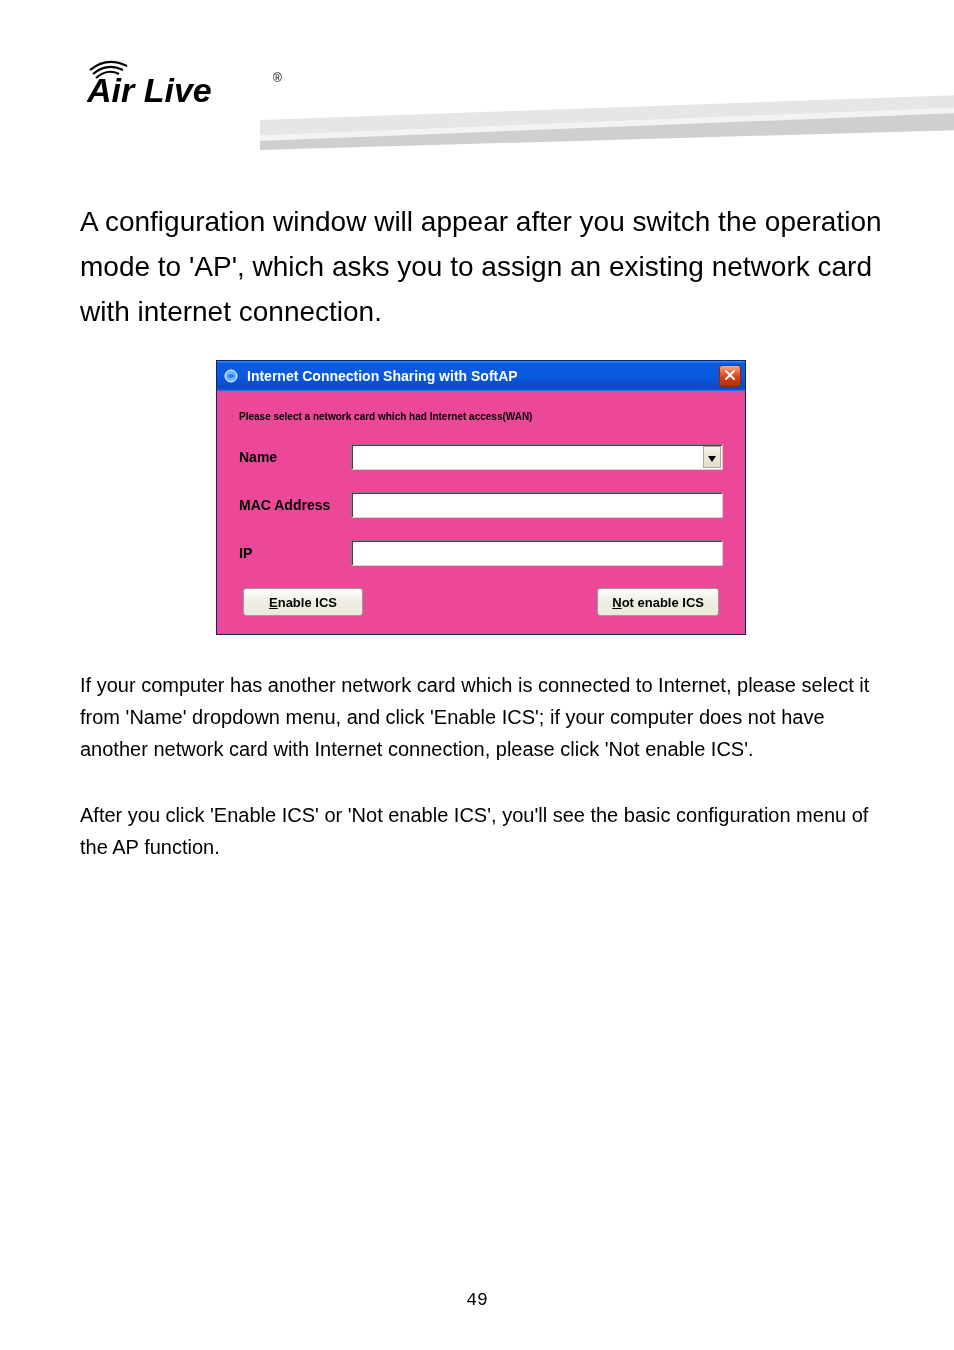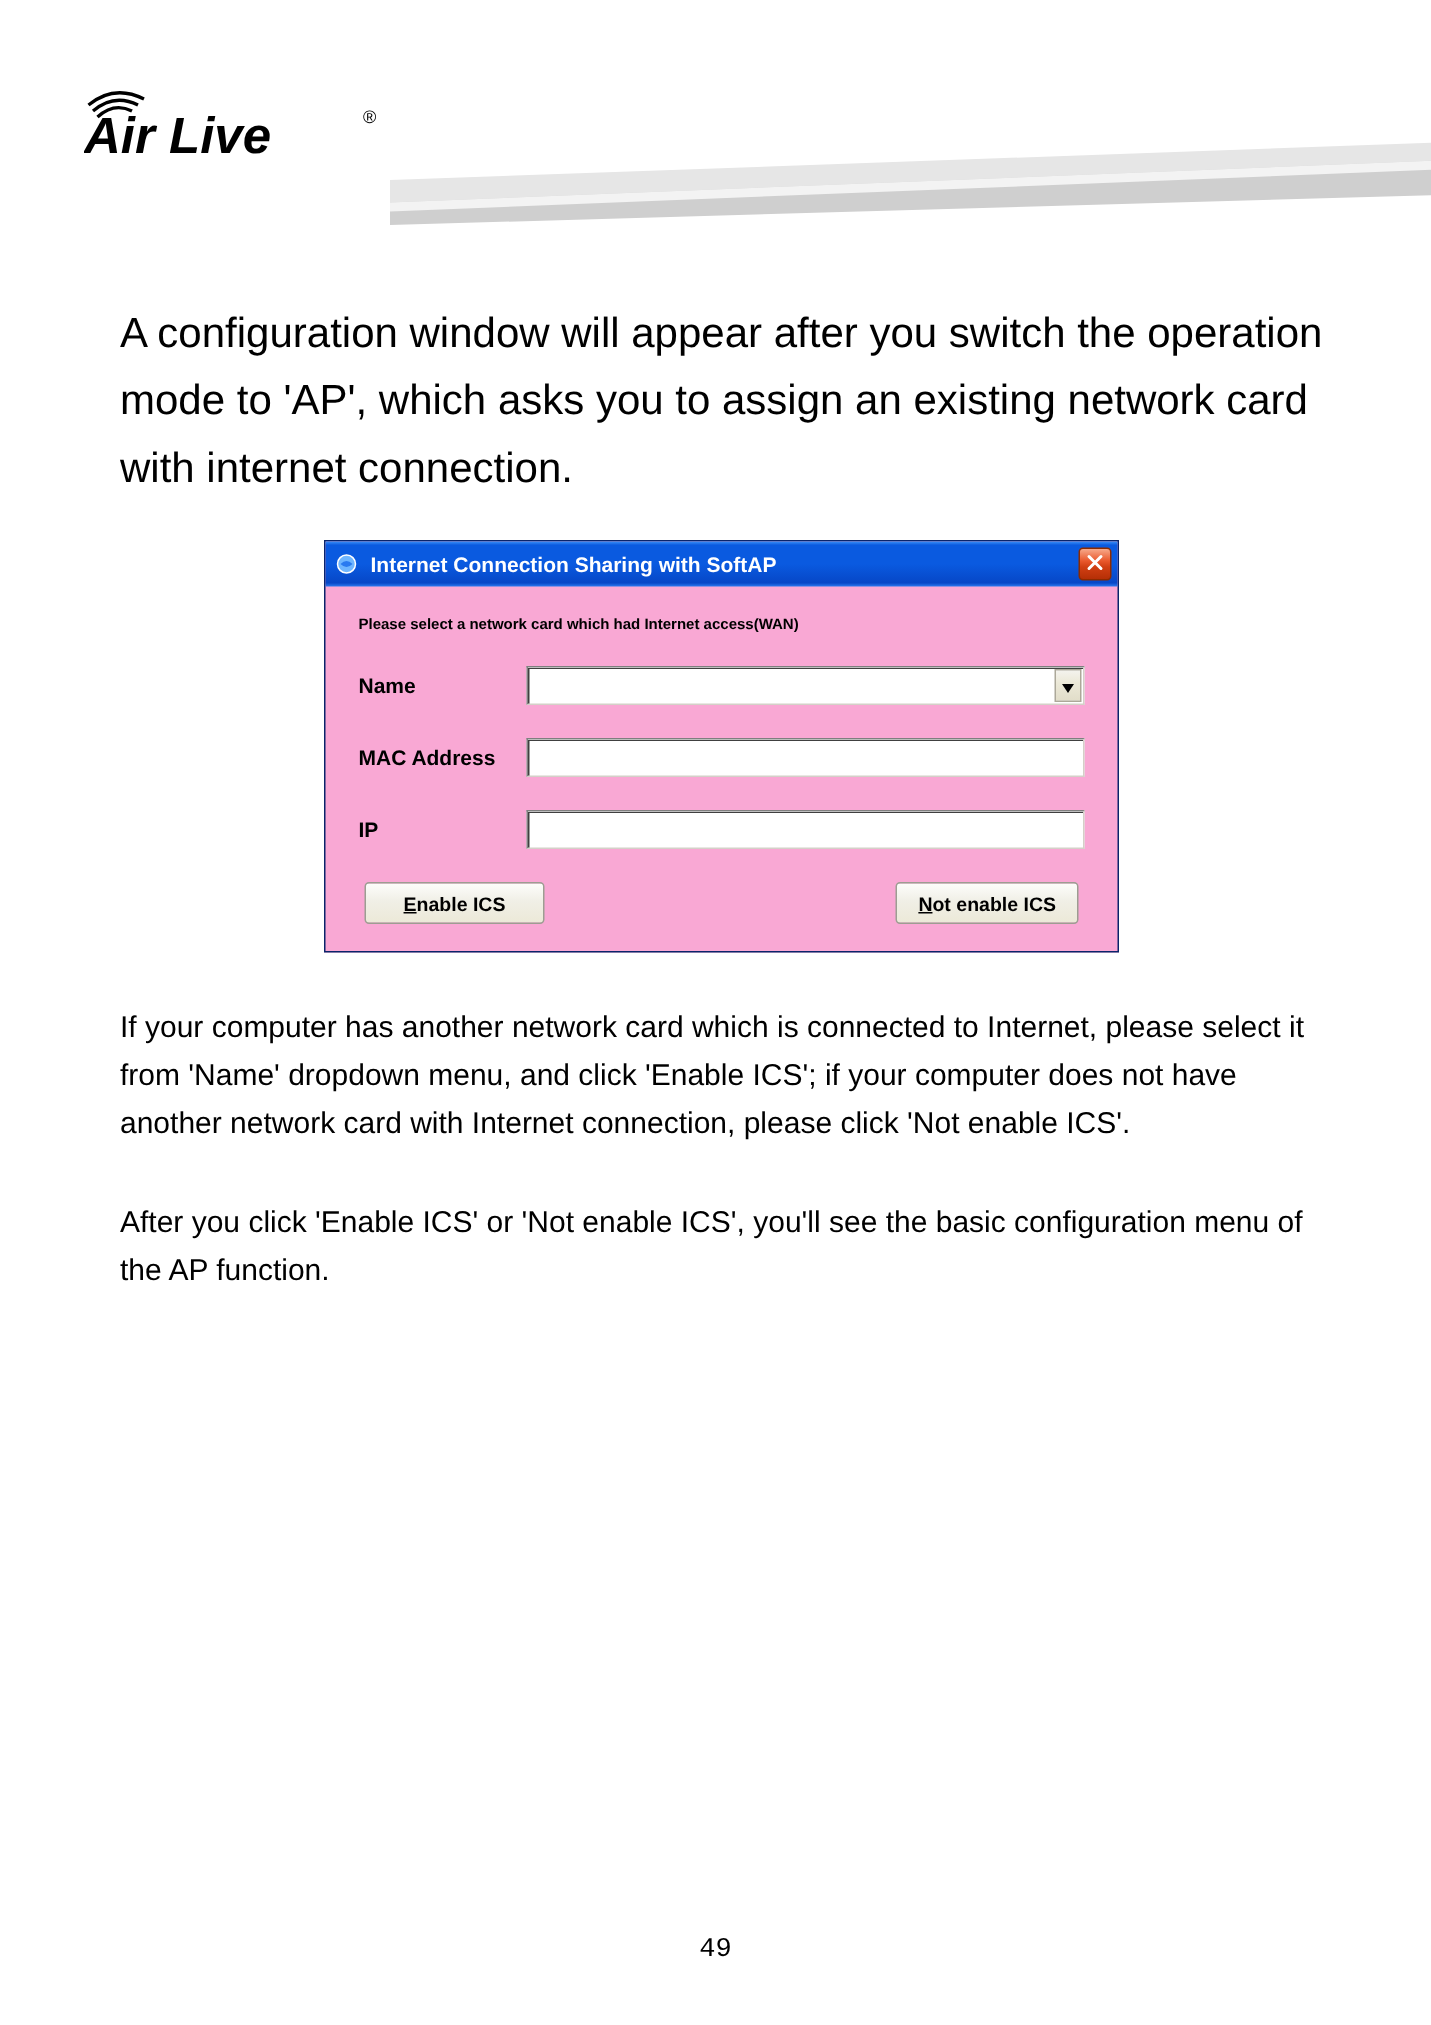--- a/index.html
+++ b/index.html
@@ -11,21 +11,21 @@
     color: #000;
     position: relative;
   }
   .header-region {
     position: relative;
     height: 140px;
     width: 100%;
   }
   .logo {
     position: absolute;
-    left: 56px;
+    left: 87px;
     top: 48px;
     display: flex;
     flex-direction: column;
     align-items: flex-start;
   }
   .logo svg { display: block; }
   .swoosh {
     position: absolute;
     left: 260px;
     top: 95px;
@@ -45,21 +45,21 @@
     margin-bottom: 26px;
   }
   .dialog-wrap {
     display: flex;
     justify-content: center;
     margin-bottom: 34px;
   }
   .dialog {
     width: 530px;
     border: 1px solid #0a246a;
-    background: #f9a8d4;
+    background: #ec4899;
     font-family: Tahoma, Verdana, sans-serif;
     font-size: 13px;
     color: #000;
   }
   .titlebar {
     height: 30px;
     background: linear-gradient(180deg,#3b90f8 0%,#0a5ae0 8%,#0a5ae0 50%,#0647c7 92%,#2a7af0 100%);
     display: flex;
     align-items: center;
     padding: 0 4px 0 6px;

